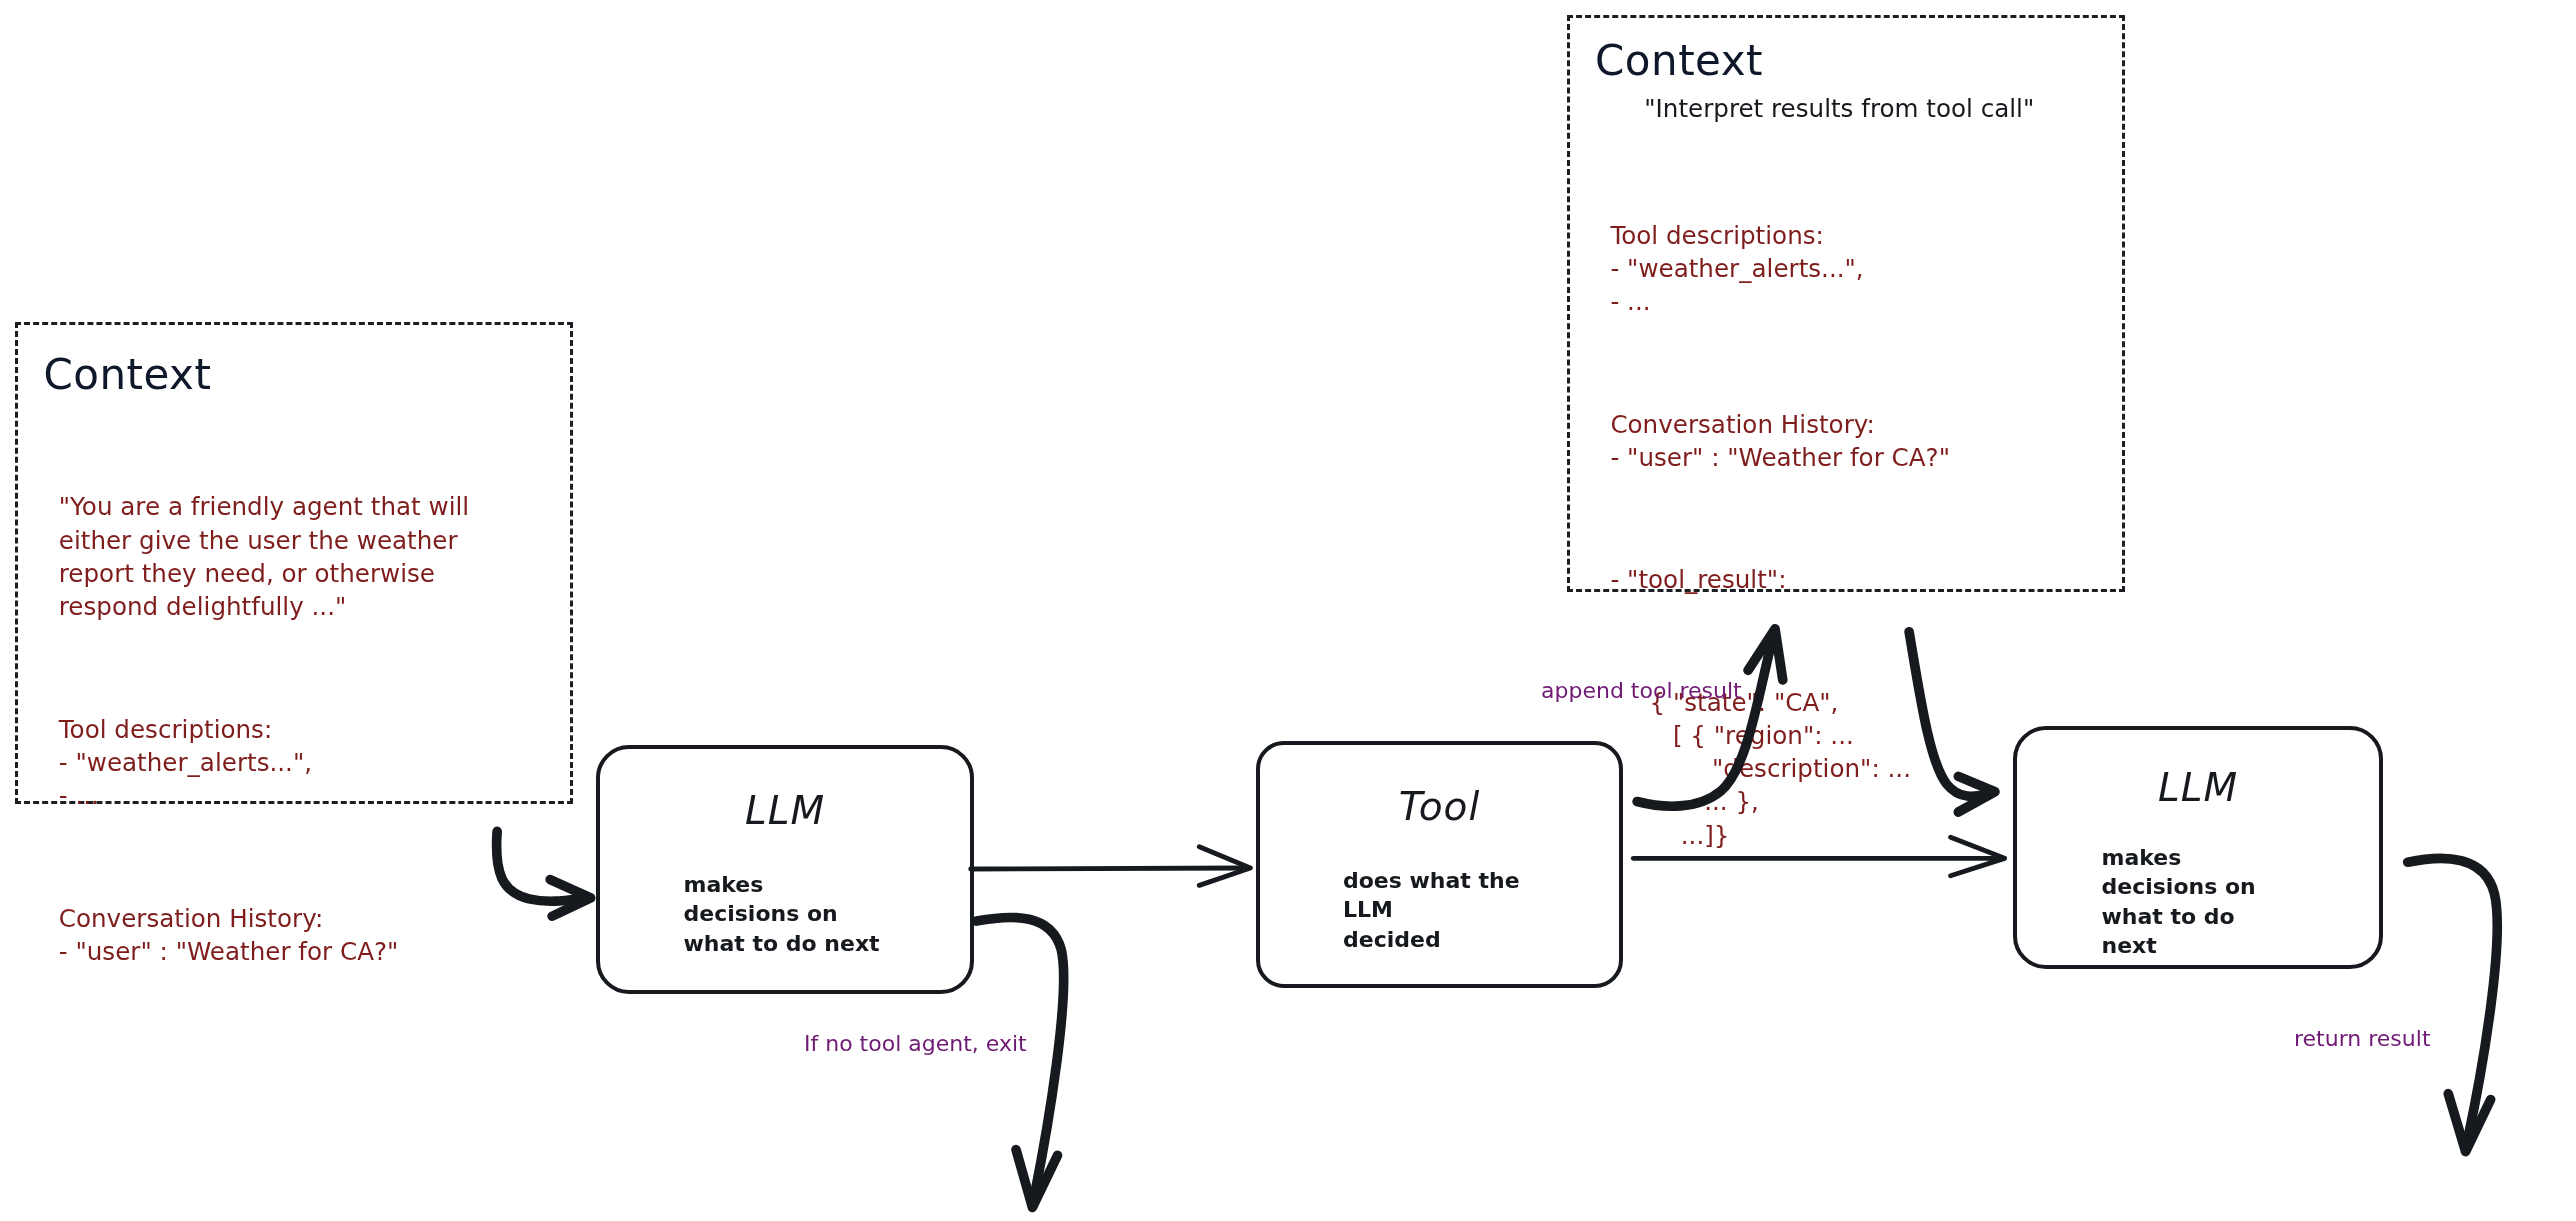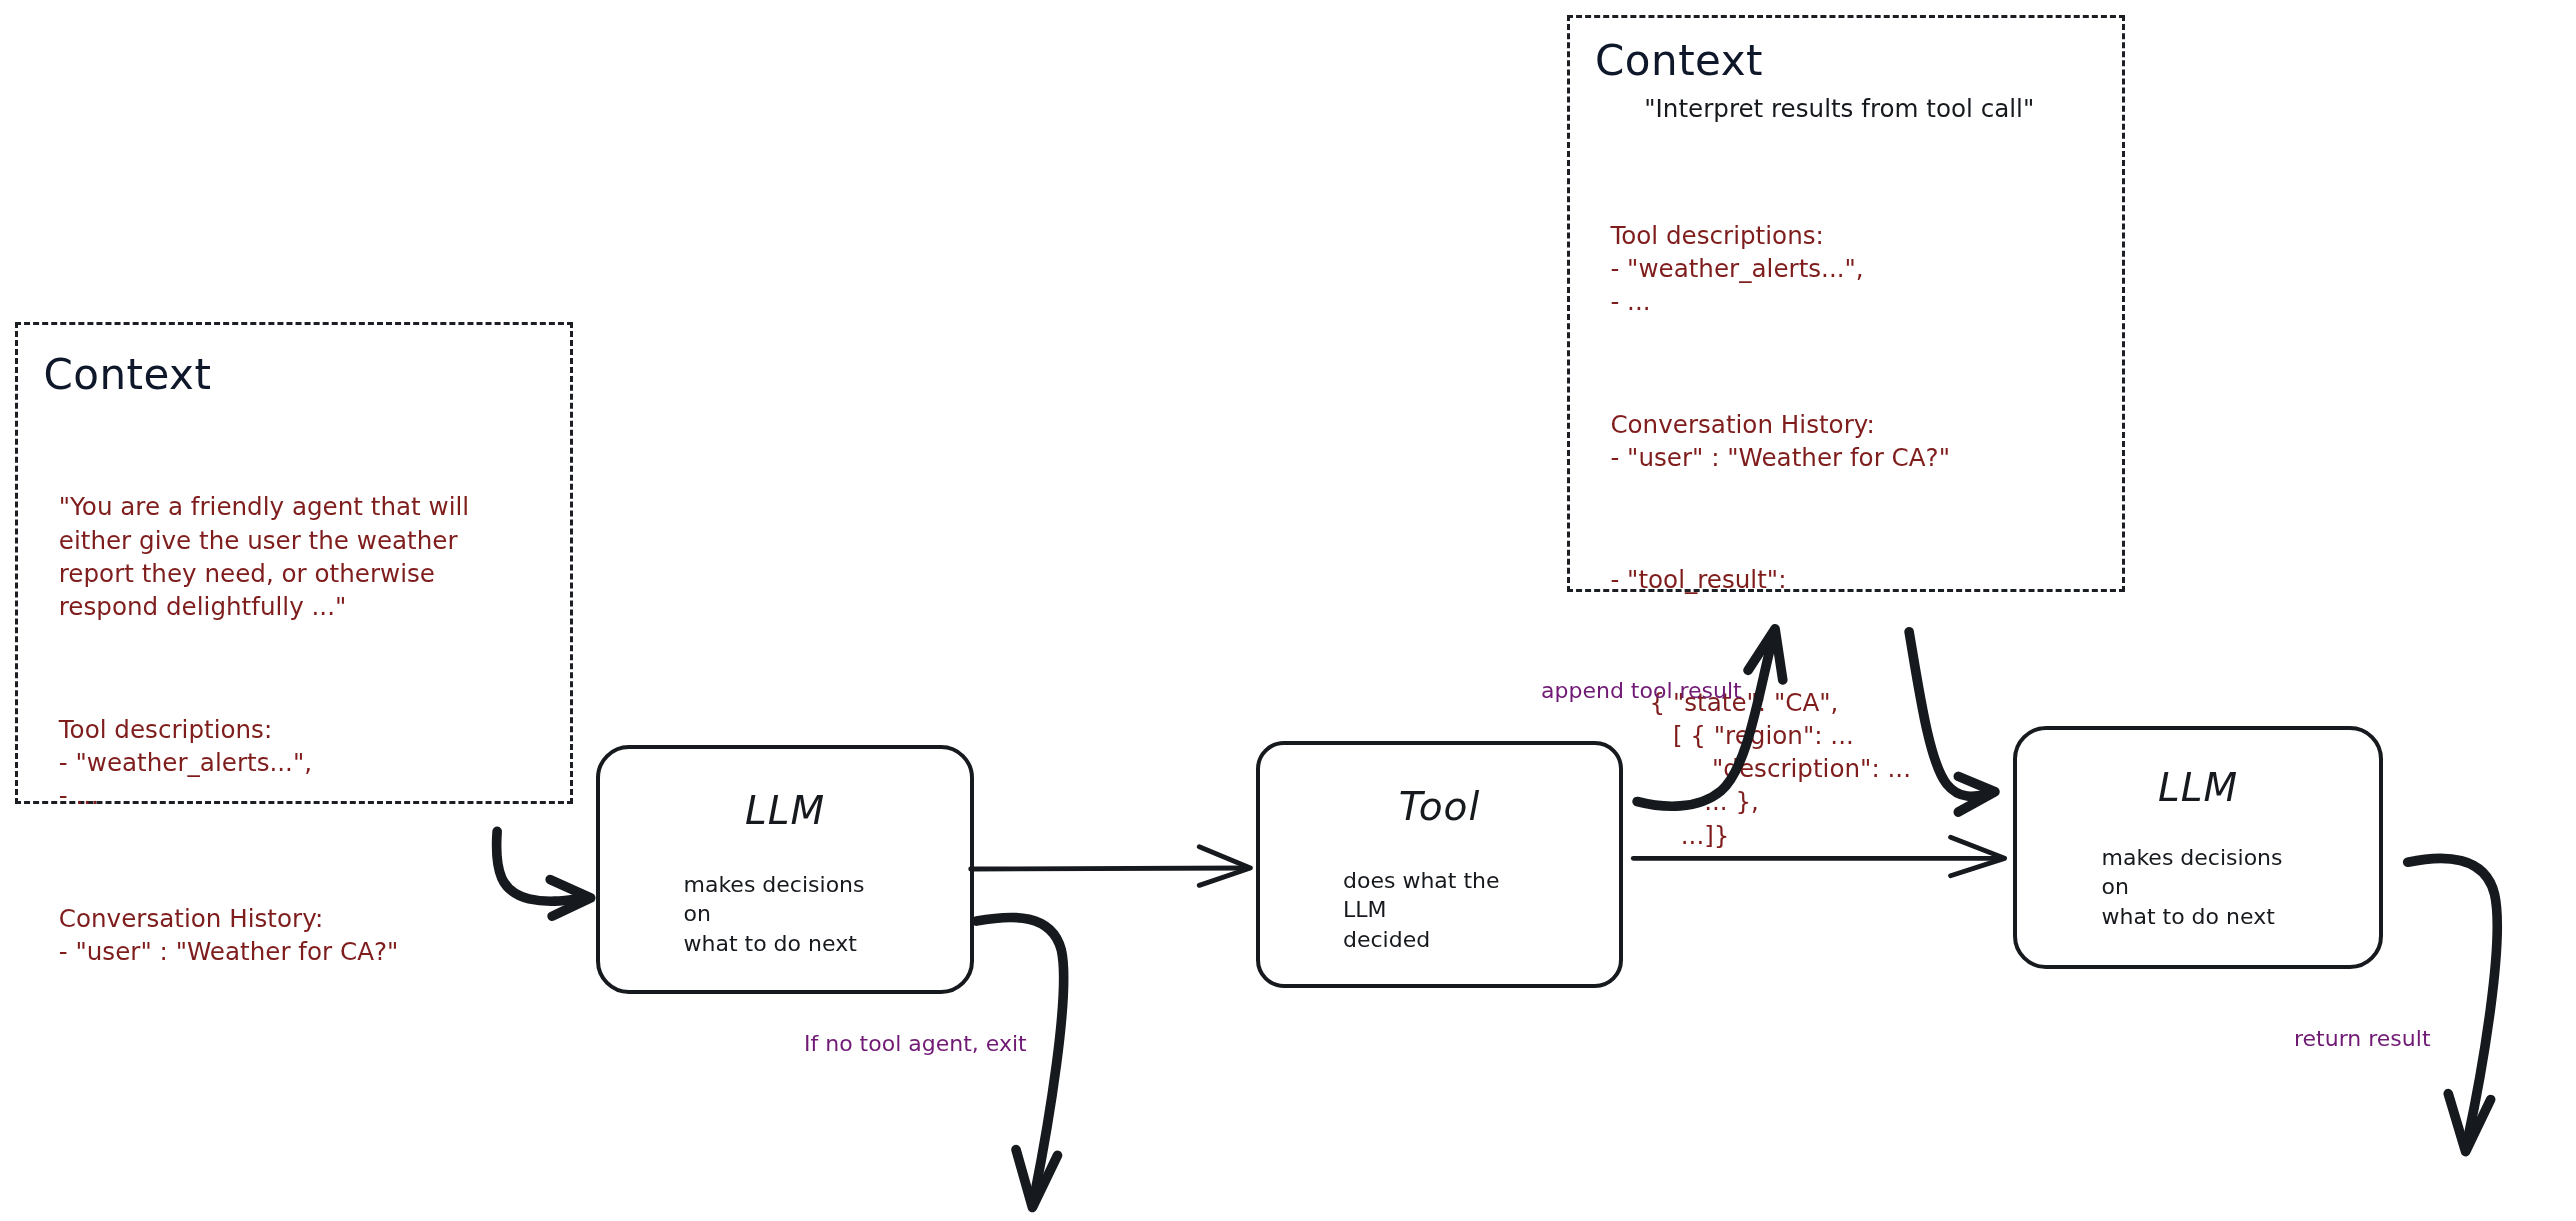--- a/index.html
+++ b/index.html
@@ -84,20 +84,21 @@
     font-style: italic;
     letter-spacing: 1px;
     color: #16191d;
   }
   .node-sub {
     font-size: 22px;
     line-height: 1.33;
     color: #16191d;
     text-align: left;
     white-space: pre-line;
+    font-weight: bold;
   }
 
   #node-llm1 { left: 596px; top: 745px; width: 378px; height: 249px; }
   #node-llm1 .node-title { margin-top: 39px; }
   #node-llm1 .node-sub { margin-top: 37px; width: 203px; }
 
   #node-tool { left: 1256px; top: 741px; width: 367px; height: 247px; border-radius: 28px; }
   #node-tool .node-title { margin-top: 39px; }
   #node-tool .node-sub { margin-top: 37px; width: 193px; }
 

